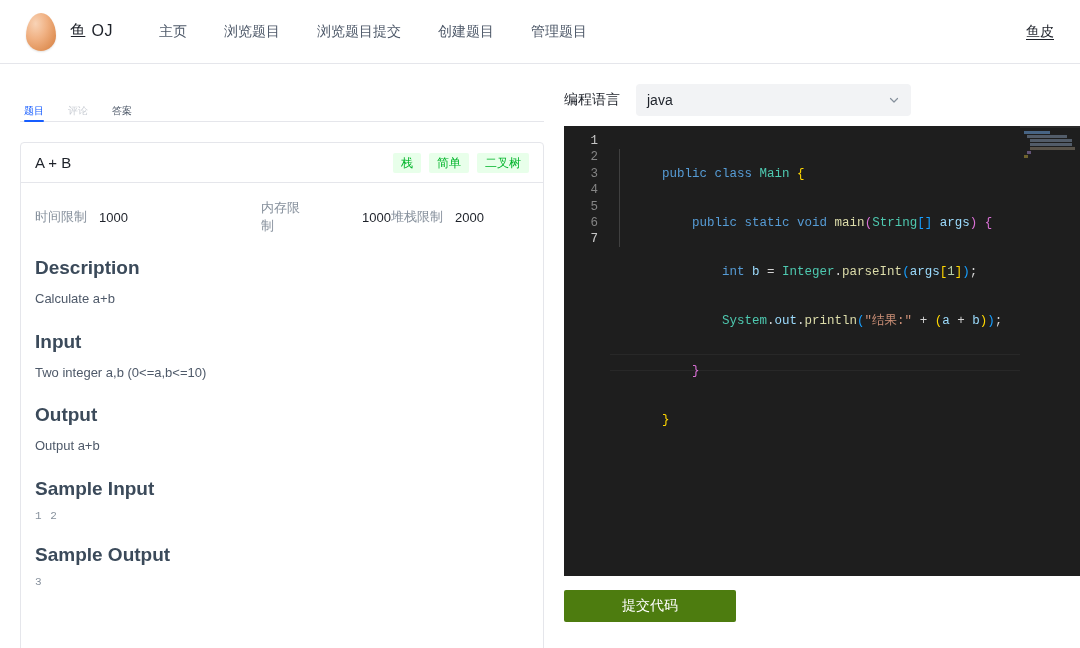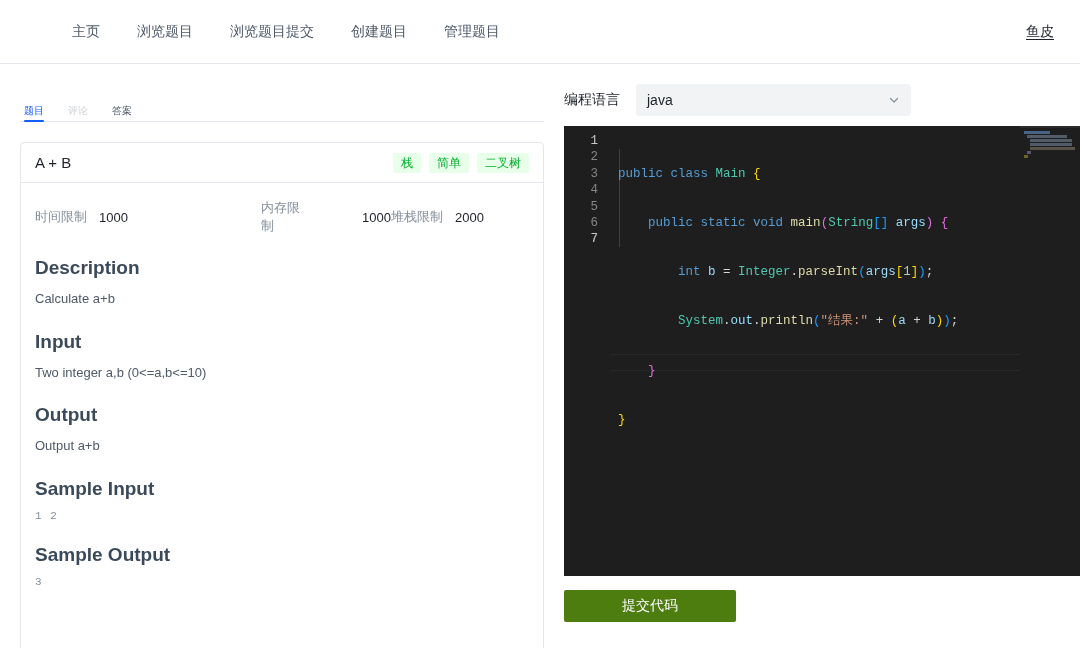--- a/index.html
+++ b/index.html
@@ -218,21 +218,21 @@
     user-select: none;
   }
   .gutter div { height: 16.4px; padding-right: 12px; }
   .gutter div.hl { color: #c6c6c6; }
   .code {
     position: absolute;
     left: 54px; top: 7px;
     white-space: pre;
     color: #d4d4d4;
   }
-  .code div { height: 16.4px; }
+  .code div { height: 16.4px; margin-left: 44px; }
   .indent-guide {
     position: absolute;
     left: 55px;
     top: 23px;
     width: 1px;
     height: 98px;
     background: #404040;
   }
   .curline {
     position: absolute;
@@ -281,20 +281,24 @@
     border: none;
     border-radius: 2px;
     cursor: pointer;
     font-family: inherit;
   }
 </style>
 </head>
 <body>
 
 <div class="navbar">
+  <div class="brand">
+    <div class="egg"></div>
+    <span class="brand-name">鱼 OJ</span>
+  </div>
   <div class="nav-links">
     <span class="nav-link">主页</span>
     <span class="nav-link">浏览题目</span>
     <span class="nav-link">浏览题目提交</span>
     <span class="nav-link">创建题目</span>
     <span class="nav-link">管理题目</span>
   </div>
   <div class="nav-right">
     <span class="user-name">鱼皮</span>
   </div>

